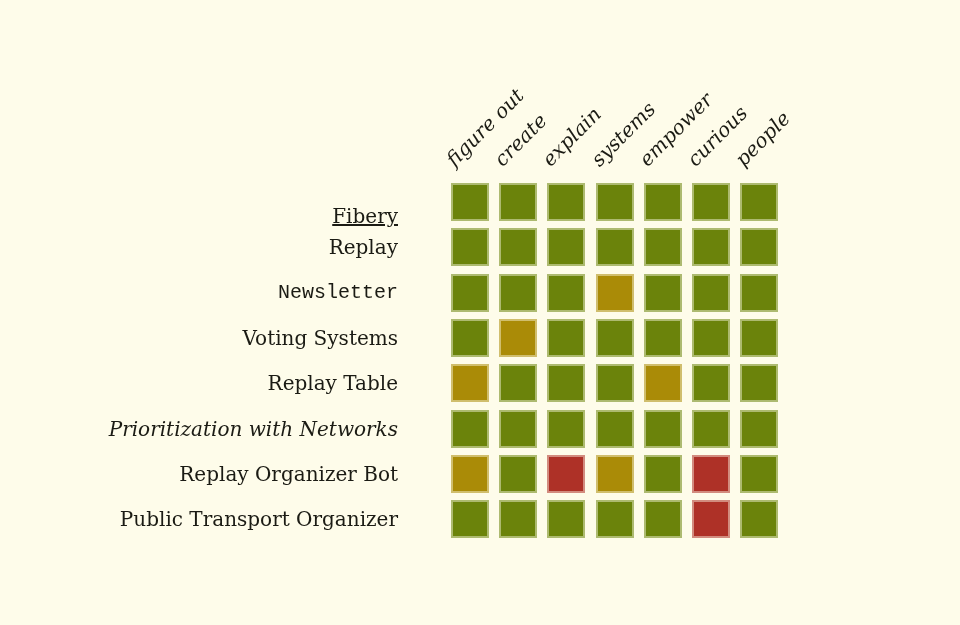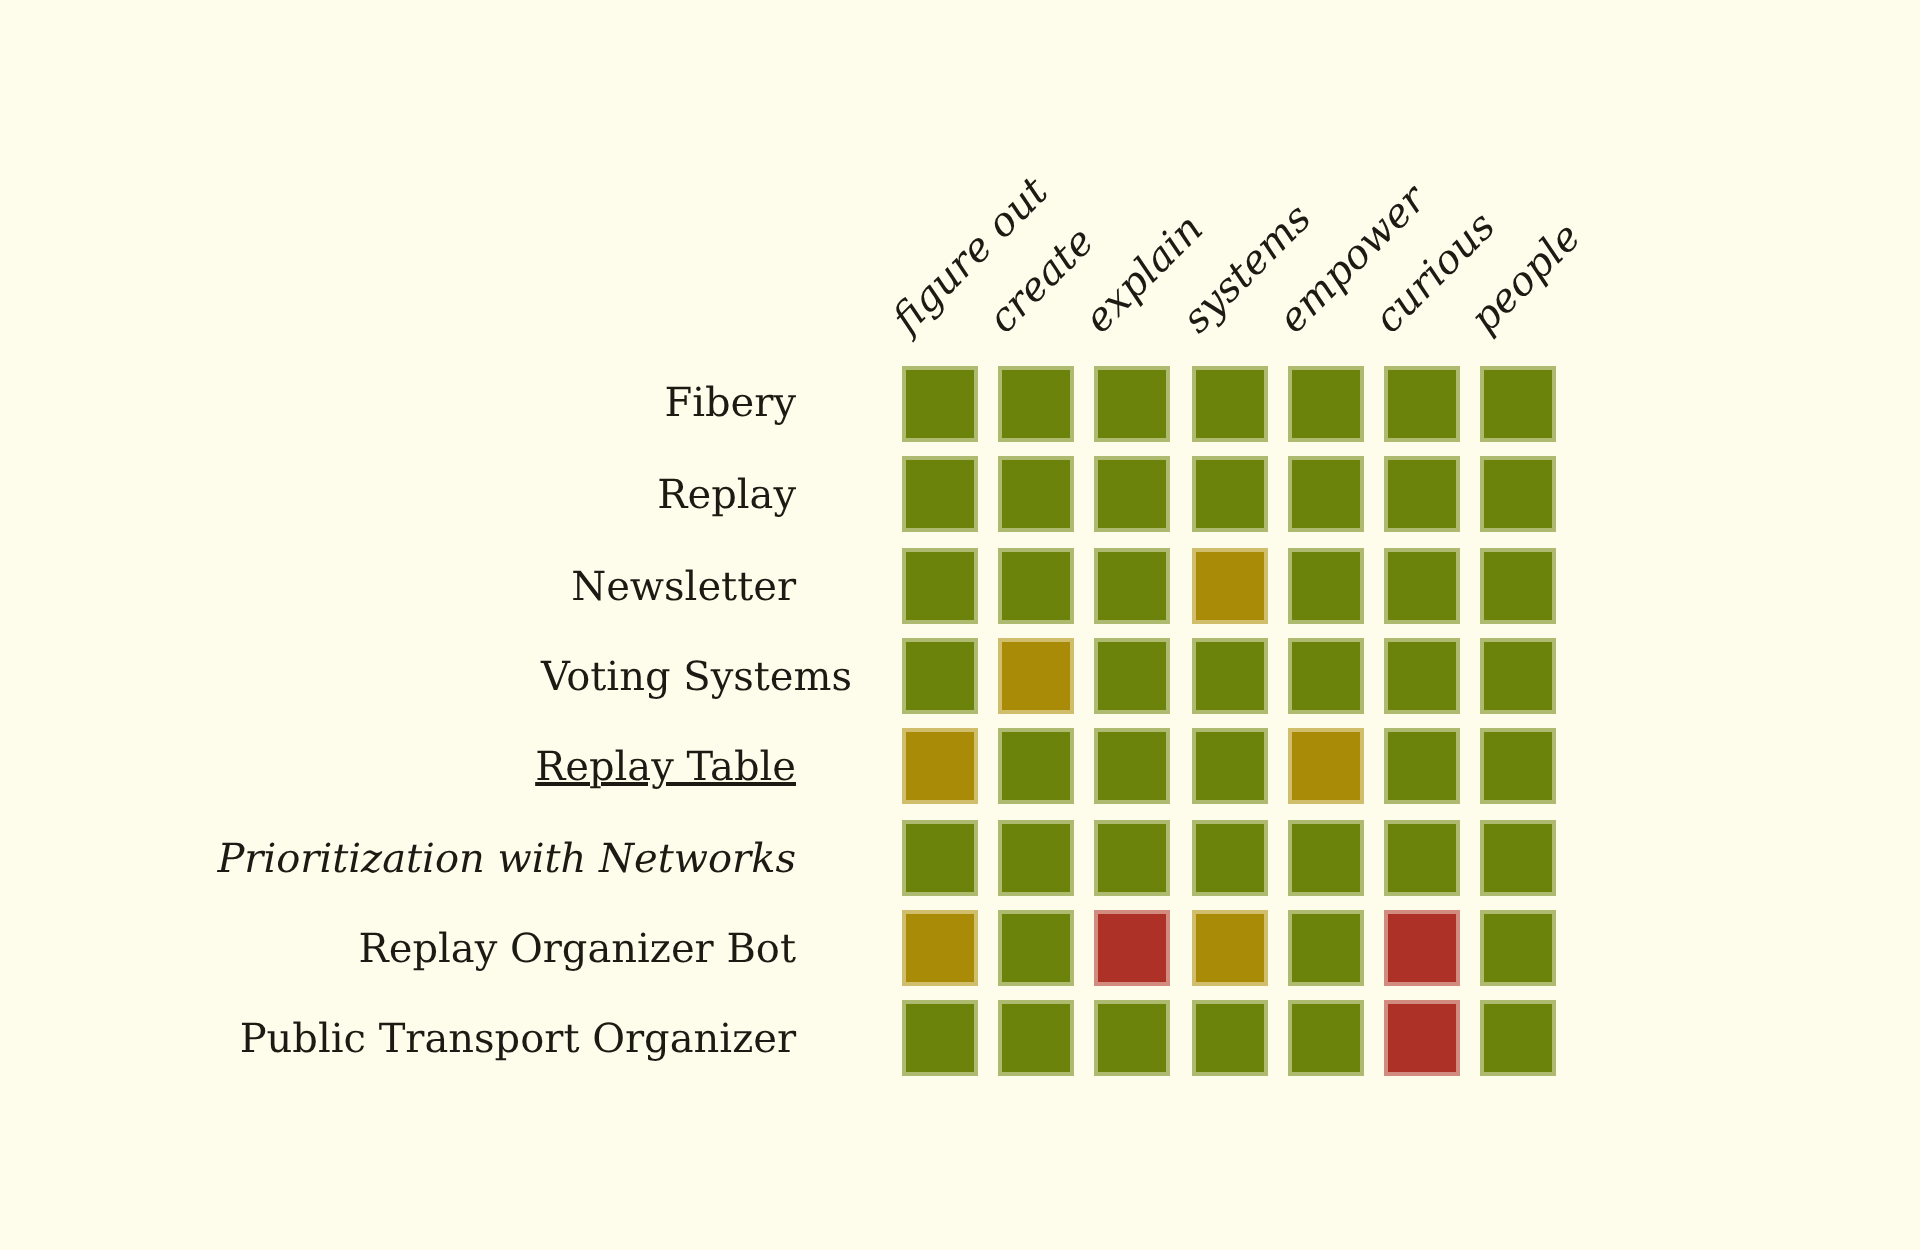--- a/index.html
+++ b/index.html
@@ -54,25 +54,25 @@
   <div id="col-headers">
       <div class="col-header" style="left: 458px; top: 147px;">figure out</div>
       <div class="col-header" style="left: 506.2px; top: 147px;">create</div>
       <div class="col-header" style="left: 554.4px; top: 147px;">explain</div>
       <div class="col-header" style="left: 602.6px; top: 147px;">systems</div>
       <div class="col-header" style="left: 650.8px; top: 147px;">empower</div>
       <div class="col-header" style="left: 699px; top: 147px;">curious</div>
       <div class="col-header" style="left: 747.2px; top: 147px;">people</div>
     </div>
   <div id="row-labels">
-      <div class="row-label" style="top: 188px;">Fibery</div>
+      <div class="row-label" style="top: 203px; text-decoration: underline;">Fibery</div>
       <div class="row-label" style="top: 234.3px;">Replay</div>
-      <div class="row-label" style="top: 279.6px;">Newsletter</div>
-      <div class="row-label" style="top: 324.9px; margin-left: 28px;">Voting Systems</div>
-      <div class="row-label" style="top: 370.2px; text-decoration: underline;">Replay Table</div>
+      <div class="row-label" style="top: 279.6px; font-family: Liberation Mono, monospace;">Newsletter</div>
+      <div class="row-label" style="top: 324.9px;">Voting Systems</div>
+      <div class="row-label" style="top: 370.2px;">Replay Table</div>
       <div class="row-label" style="top: 415.5px; font-style: italic;">Prioritization with Networks</div>
       <div class="row-label" style="top: 460.8px;">Replay Organizer Bot</div>
       <div class="row-label" style="top: 506.1px;">Public Transport Organizer</div>
     </div>
   <div id="grid">
       <div class="cell" style="background: rgb(107, 131, 11); left: 451px; top: 183px;"></div>
       <div class="cell" style="background: rgb(107, 131, 11); left: 499.2px; top: 183px;"></div>
       <div class="cell" style="background: rgb(107, 131, 11); left: 547.4px; top: 183px;"></div>
       <div class="cell" style="background: rgb(107, 131, 11); left: 595.6px; top: 183px;"></div>
       <div class="cell" style="background: rgb(107, 131, 11); left: 643.8px; top: 183px;"></div>

